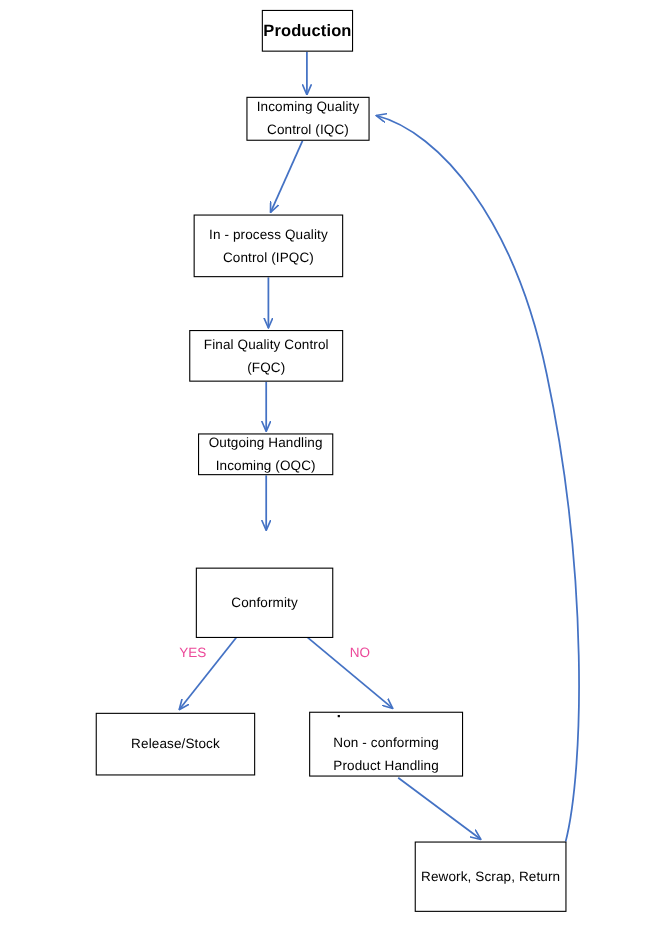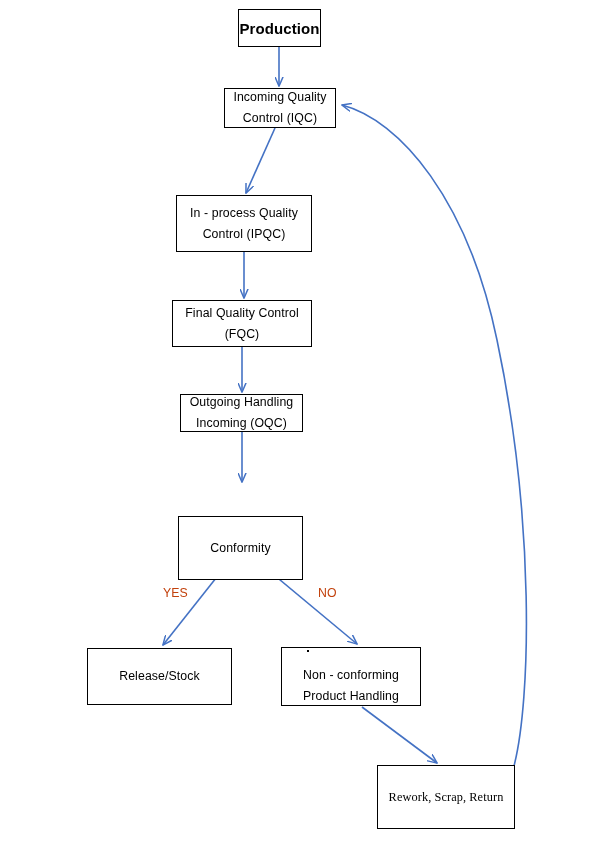--- a/index.html
+++ b/index.html
@@ -48,21 +48,21 @@
     display: block;
     white-space: nowrap;
   }
   .node.offset-text {
     justify-content: flex-start;
     padding-top: 17px;
   }
   .edge-label {
     position: absolute;
     font-size: 12.3px;
-    color: #c2410c;
+    color: #ec4899;
     white-space: nowrap;
   }
   .stray-dot {
     position: absolute;
     width: 2px;
     height: 2px;
     background: #000000;
   }
 </style>
 </head>
@@ -126,21 +126,21 @@
 
   <div class="node" style="left:87px; top:648px; width:145px; height:57px;">
     <span class="line">Release/Stock</span>
   </div>
 
   <div class="node offset-text" style="left:281px; top:647px; width:140px; height:59px;">
     <span class="line">Non - conforming</span>
     <span class="line">Product Handling</span>
   </div>
 
-  <div class="node" style="left:377px; top:765px; width:138px; height:64px;font-family:Liberation Serif, serif;">
+  <div class="node" style="left:377px; top:765px; width:138px; height:64px;">
     <span class="line">Rework, Scrap, Return</span>
   </div>
 
   <div class="stray-dot" style="left:307px; top:650px;"></div>
 
   <div class="edge-label" style="left:163px; top:586px;">YES</div>
   <div class="edge-label" style="left:318px; top:586px;">NO</div>
 
 </div>
 

